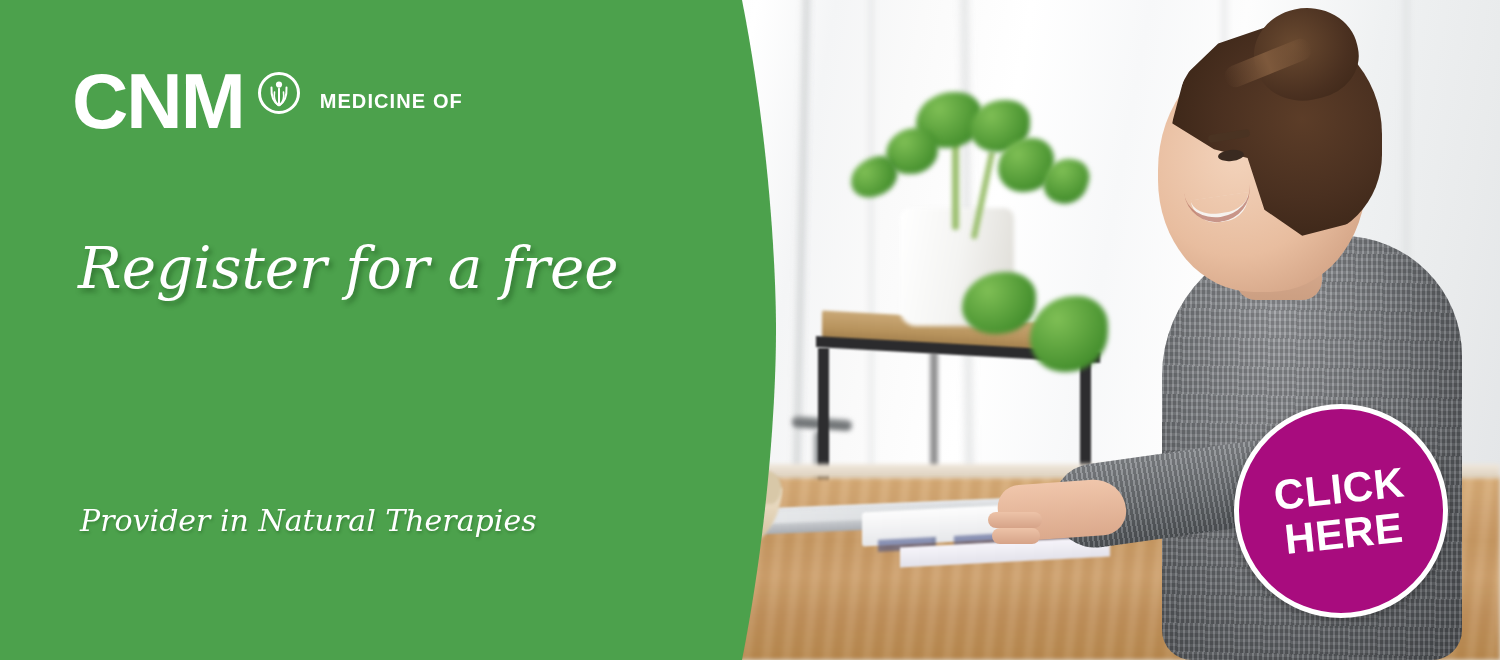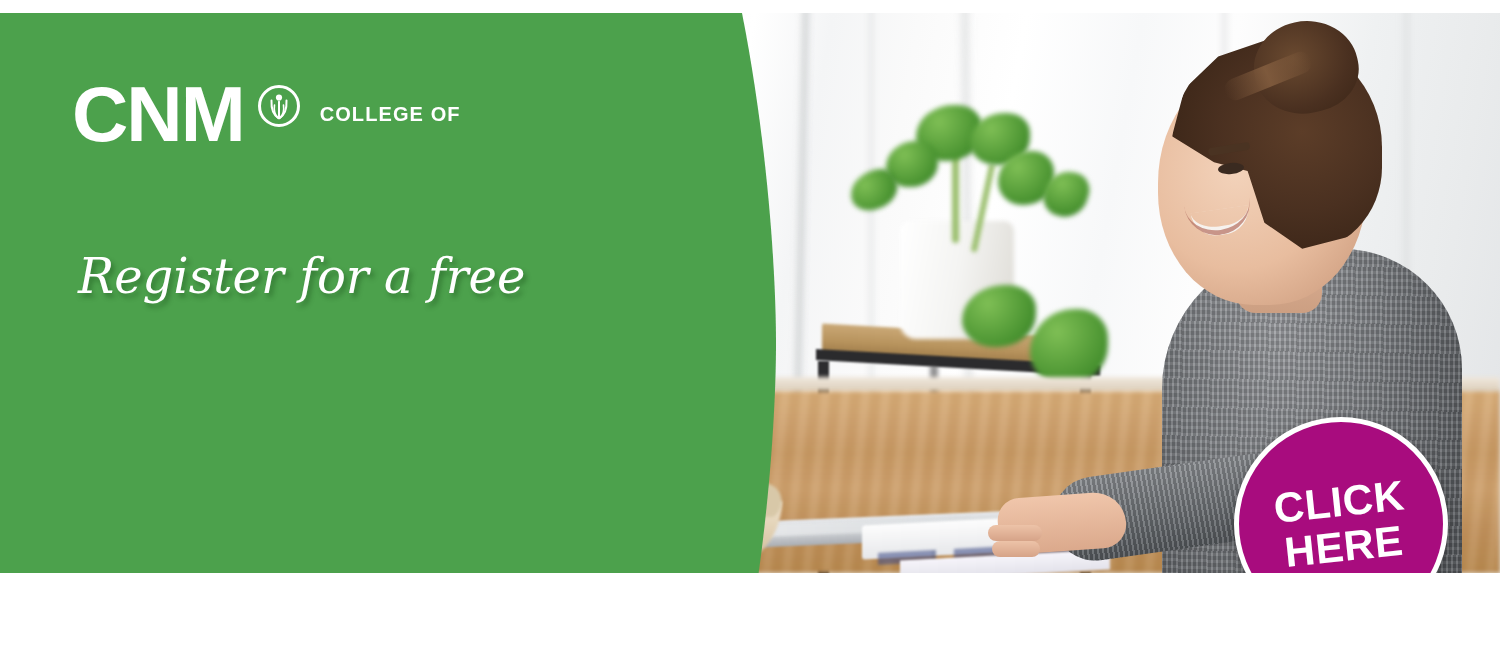--- a/index.html
+++ b/index.html
@@ -6,24 +6,23 @@
   html, body {
     width:1500px; height:660px;
     background:#ffffff;
     font-family:"Liberation Sans", sans-serif;
     overflow:hidden;
   }
 
   
   .banner {
     position:relative;
-    width:1500px; height:560px;
+    width:1500px; height:660px;
     overflow:hidden;
     background:#ffffff;
-    margin-top:13px;
   }
 
   
   .photo {
     position:absolute;
     inset:0 0 0 600px;
     overflow:hidden;
     background:
       linear-gradient(180deg,#fdfdfd 0%, #f6f7f8 40%, #eef0f1 62%, #e8e6e2 70%, #e8e6e2 71%);
   }
@@ -347,21 +346,21 @@
     letter-spacing:1.1px; line-height:1.25;
   }
   .logo-wordmark div { white-space:nowrap; }
 
   
   .headline {
     position:absolute; left:78px; top:238px;
     width:640px;
     font-family:"DejaVu Serif", serif;
     font-style:italic; font-weight:400;
-    font-size:48px; line-height:1.06;
+    font-size:58px; line-height:1.06;
     color:#ffffff;
     text-shadow:3px 4px 5px rgba(20,70,20,.42);
   }
   .subhead {
     position:absolute; left:80px; top:500px;
     width:600px;
     font-family:"DejaVu Serif", serif;
     font-style:italic; font-weight:400;
     font-size:30px; line-height:1.42;
     color:#ffffff;
@@ -469,29 +468,30 @@
       <svg width="36" height="36" viewBox="0 0 36 36" style="position:absolute;left:0;top:0;">
         <circle cx="18" cy="9.5" r="3.1" fill="#ffffff"></circle>
         <path d="M18 13.5 L18 30" stroke="#ffffff" stroke-width="2" stroke-linecap="round"></path>
         <path d="M10.5 12.5 C10 22 13.5 27.5 17.4 30" stroke="#ffffff" stroke-width="2" fill="none" stroke-linecap="round"></path>
         <path d="M25.5 12.5 C26 22 22.5 27.5 18.6 30" stroke="#ffffff" stroke-width="2" fill="none" stroke-linecap="round"></path>
         <path d="M13.5 17 C12.5 24 14.5 28 17.4 30.5" stroke="#ffffff" stroke-width="1.6" fill="none" stroke-linecap="round"></path>
         <path d="M22.5 17 C23.5 24 21.5 28 18.6 30.5" stroke="#ffffff" stroke-width="1.6" fill="none" stroke-linecap="round"></path>
       </svg>
     </span>
     <span class="logo-wordmark">
-      <div>COLLEGE OF</div>
+      <div>MEDICINE OF</div>
     </span>
   </div>
 
   <div class="headline">
     <div>Register for a free</div>
   </div>
 
   <div class="subhead">
+    <div>Provider in Natural Therapies</div>
   </div>
 
   <div class="cta">
     <div class="cta-text">
       <div>CLICK</div>
       <div>HERE</div>
     </div>
   </div>
 
 </div>

